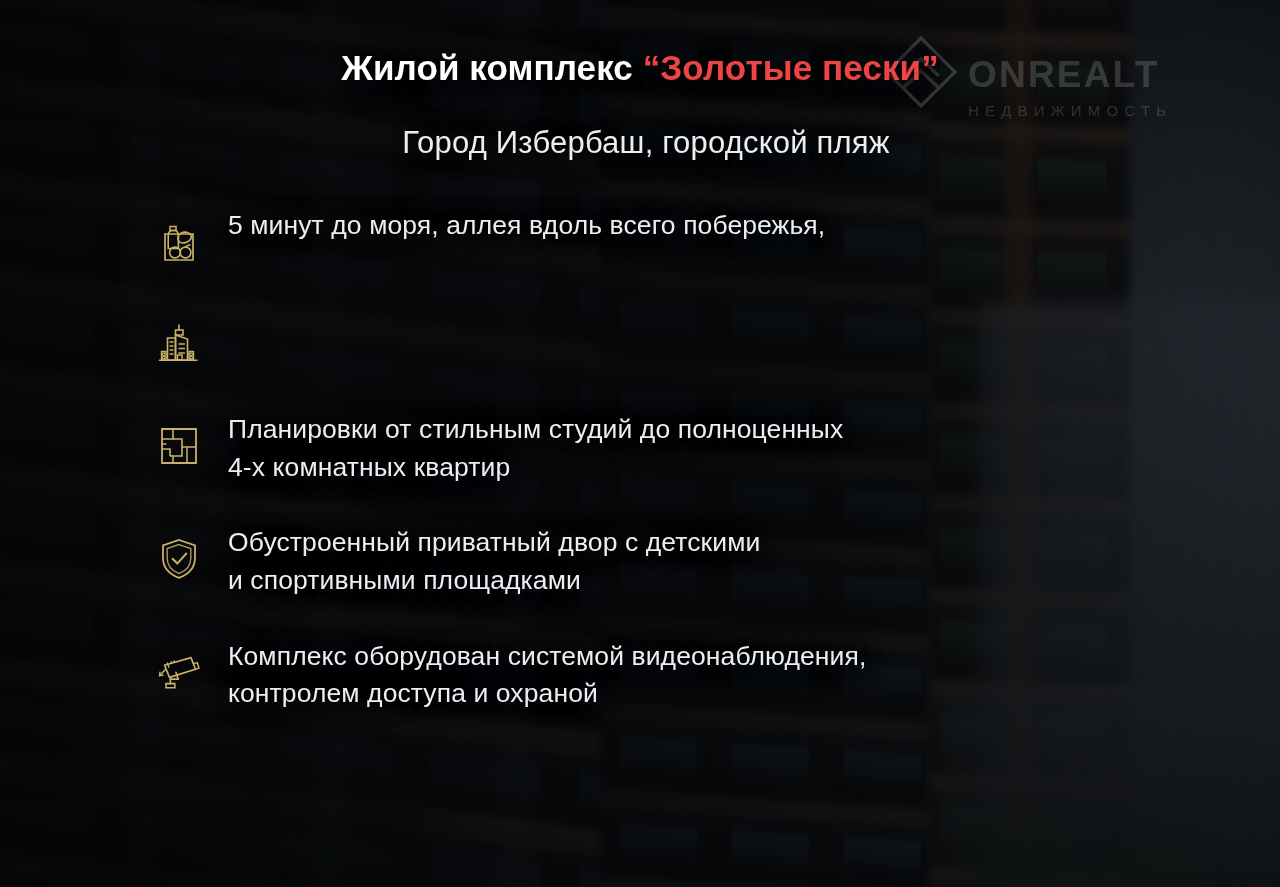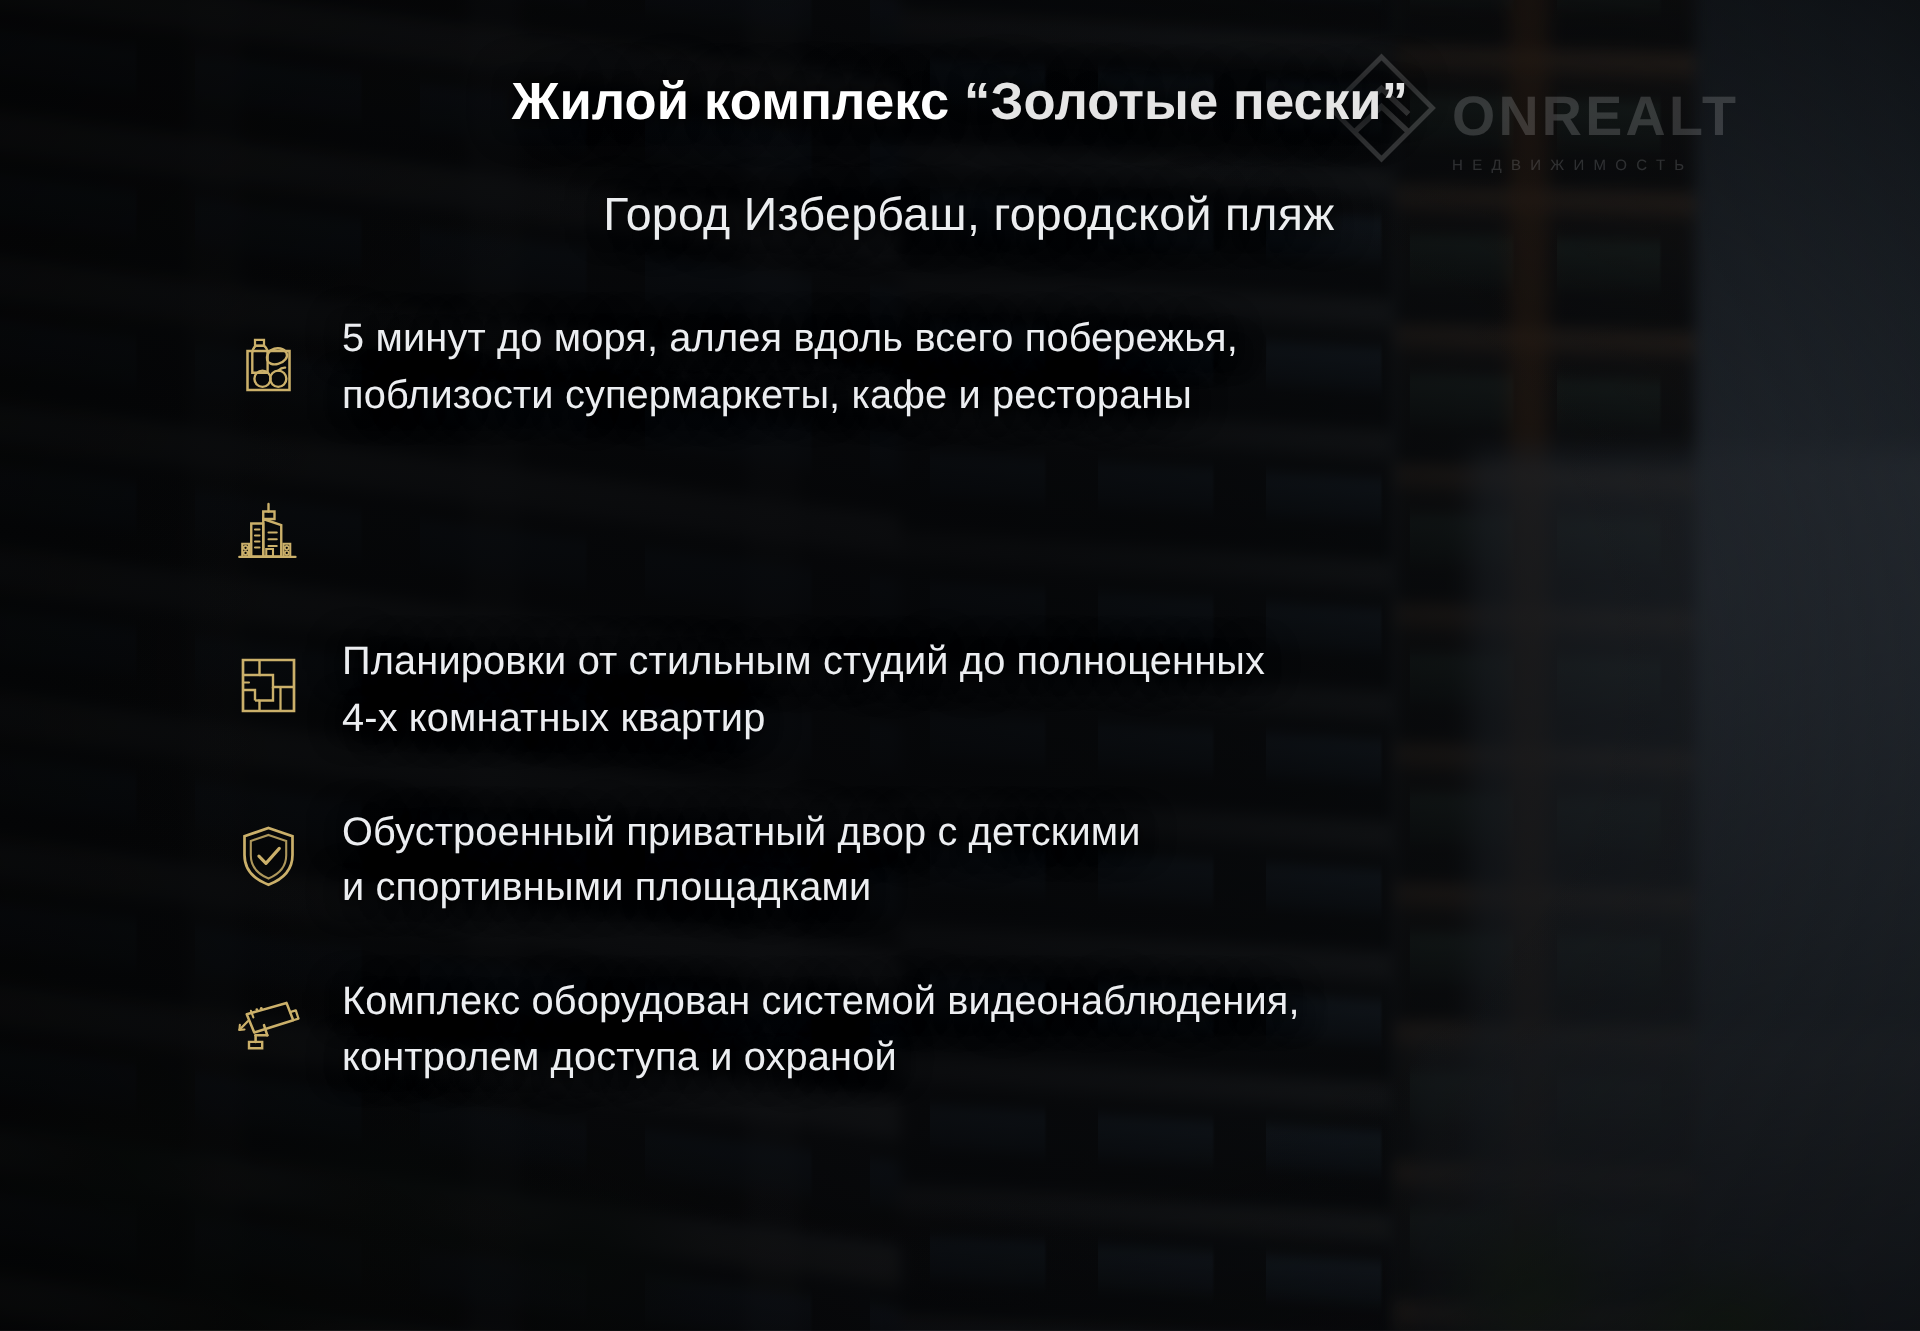--- a/index.html
+++ b/index.html
@@ -179,32 +179,32 @@
     display:flex;align-items:center;gap:10px;
     opacity:.17;pointer-events:none;user-select:none;
   }
   .wm-mark{width:74px;height:74px;flex:0 0 74px;}
   .wm-text{display:flex;flex-direction:column;justify-content:center;margin-top:30px;}
   .wm-name{
     font-size:37px;font-weight:700;letter-spacing:2.2px;color:#f2f4f6;line-height:1;
     white-space:nowrap;
   }
   .wm-sub{
-    font-size:10px;font-weight:400;letter-spacing:6.2px;color:#dfe3e8;
+    font-size:15px;font-weight:400;letter-spacing:6.2px;color:#dfe3e8;
     margin-top:9px;white-space:nowrap;
   }
 
   
   .headline{
     position:absolute;left:0;right:0;top:48px;text-align:center;
     font-size:35px;font-weight:700;color:#ffffff;letter-spacing:.1px;
     text-shadow:0 2px 14px rgba(0,0,0,.92),0 0 30px rgba(0,0,0,.75);
     white-space:nowrap;
   }
-  .headline .gold{color:#e5e5e5;}
+  .headline .gold{color:#ef4444;}
   .subhead{
     position:absolute;left:0;right:0;top:125px;text-align:center;
     font-size:31px;font-weight:400;color:#eceef0;letter-spacing:.2px;
     text-shadow:0 2px 13px rgba(0,0,0,.92),0 0 26px rgba(0,0,0,.7);
     white-space:nowrap;
     padding-left:12px;
   }
 
   
   .features{
@@ -280,21 +280,20 @@
           <path d="M14 7.5 h6 v4 h-6 z" stroke="#cbb06a" stroke-width="1.5" fill="none"></path>
           <path d="M14.6 11.5 c-1.6 1.2 -2.4 3 -2.4 5 v13 h10.2 v-13 c0 -2 -0.8 -3.8 -2.4 -5 z" stroke="#cbb06a" stroke-width="1.6" fill="none"></path>
           <path d="M24.5 14.5 c4.5 -2.5 9 -1.2 10.5 1.8 c1.3 2.7 -1.2 6.2 -5.6 7.3 c-3.6 0.9 -6.6 -0.3 -7.3 -2.6 c-0.7 -2.4 0.8 -5.2 2.4 -6.5 z" stroke="#cbb06a" stroke-width="1.6" fill="none"></path>
           <circle cx="19" cy="33.5" r="5.4" stroke="#cbb06a" stroke-width="1.6" fill="none"></circle>
           <circle cx="29.5" cy="33.5" r="5.4" stroke="#cbb06a" stroke-width="1.6" fill="none"></circle>
           <path d="M29.5 28.1 c1.6 -1.6 3.3 -2.1 4.6 -2" stroke="#cbb06a" stroke-width="1.5" fill="none" stroke-linecap="round"></path>
         </svg>
       </div>
       <div class="f-text">
         <span class="ln">5 минут до моря, аллея вдоль всего побережья,</span>
-        <span class="ln">поблизости супермаркеты, кафе и рестораны</span>
       </div>
     </div>
 
     <div class="feature">
       <div class="f-icon">
         <svg viewBox="0 0 46 46" fill="none" xmlns="http://www.w3.org/2000/svg" aria-hidden="true">
           <path d="M23 4 v5" stroke="#cbb06a" stroke-width="1.6" stroke-linecap="round"></path>
           <path d="M19.5 9 H27 V14 H19.5 Z" stroke="#cbb06a" stroke-width="1.6" fill="none"></path>
           <path d="M19.5 14 L31.5 18 V39 H19.5 Z" stroke="#cbb06a" stroke-width="1.6" fill="none"></path>
           <path d="M11.5 17 H19.5 V39 H11.5 Z" stroke="#cbb06a" stroke-width="1.6" fill="none"></path>

